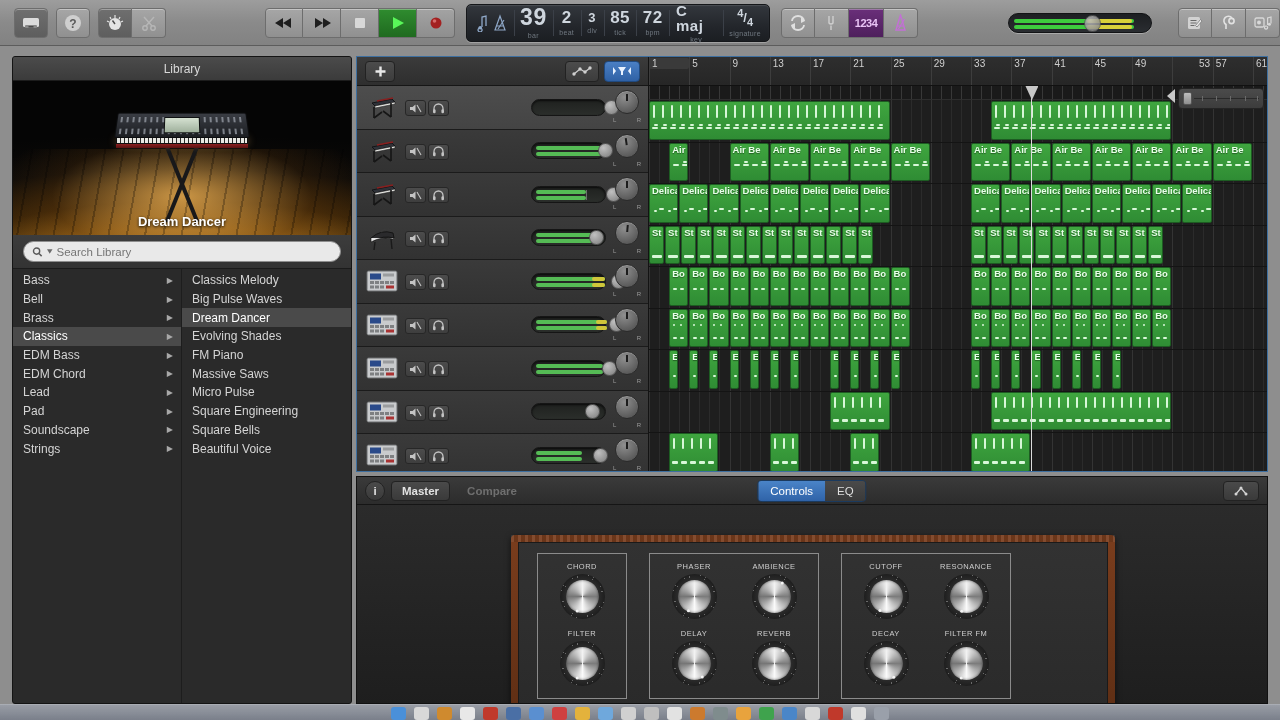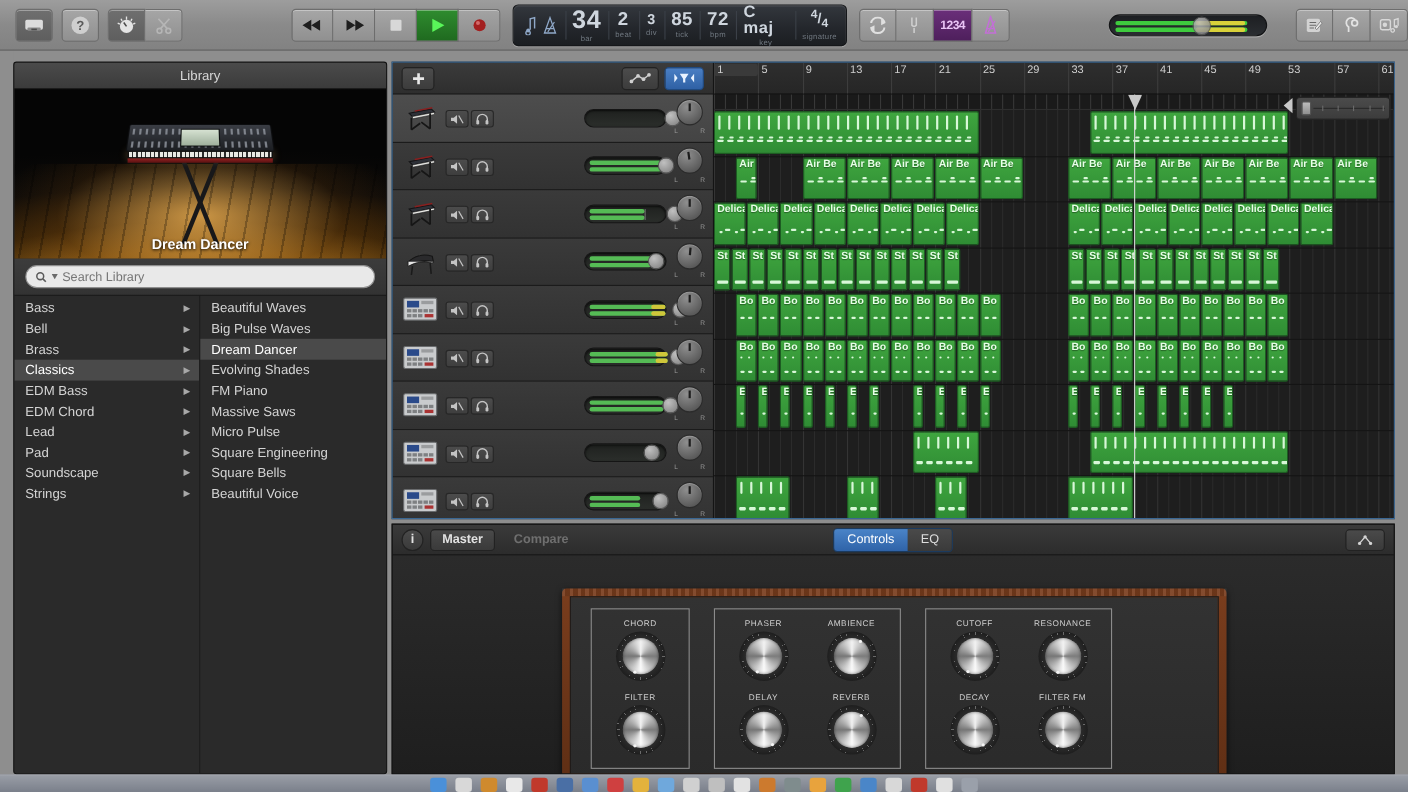--- a/index.html
+++ b/index.html
@@ -445,21 +445,21 @@
     <div class="lcd" style="margin-left:11px;">
       <div class="lcd-cell" style="padding:0 8px 0 9px">
         <svg width="30" height="18" viewBox="0 0 30 18">
             <path d="M3 14 a2 2 0 1 0 0.1 0 M5 13 L5 3 L9 2 L9 12" stroke="#8fa8c8" stroke-width="1.3" fill="none"></path>
             <circle cx="3.2" cy="13.8" r="1.8" fill="#8fa8c8"></circle>
             <path d="M18 16 L23 2 L28 16 Z M19 12 L27 12" stroke="#8fa8c8" stroke-width="1.2" fill="none"></path>
             <path d="M21 15 L27 6" stroke="#8fa8c8" stroke-width="1.1"></path>
           </svg>
       </div>
       <div class="lcd-cell">
-        <span class="lcd-val v-lg">34</span>
+        <span class="lcd-val v-lg">39</span>
         <span class="lcd-lab">bar</span>
       </div>
       <div class="lcd-cell">
         <span class="lcd-val v-md">2</span>
         <span class="lcd-lab">beat</span>
       </div>
       <div class="lcd-cell">
         <span class="lcd-val v-sm">3</span>
         <span class="lcd-lab">div</span>
       </div>
@@ -611,21 +611,21 @@
             <span>Soundscape</span>
             <span class="tri">▶</span>
           </div>
           <div class="lib-row">
             <span>Strings</span>
             <span class="tri">▶</span>
           </div>
         </div>
       <div class="lib-col" id="patch-col">
           <div class="lib-row">
-            <span>Beautiful Waves</span>
+            <span>Classics Melody</span>
           </div>
           <div class="lib-row">
             <span>Big Pulse Waves</span>
           </div>
           <div class="lib-row sel">
             <span>Dream Dancer</span>
           </div>
           <div class="lib-row">
             <span>Evolving Shades</span>
           </div>
@@ -1138,21 +1138,21 @@
           <div class="bn" style="left: 322.081px;">33</div>
           <div class="bl" style="left: 362.341px;"></div>
           <div class="bn" style="left: 362.341px;">37</div>
           <div class="bl" style="left: 402.602px;"></div>
           <div class="bn" style="left: 402.602px;">41</div>
           <div class="bl" style="left: 442.862px;"></div>
           <div class="bn" style="left: 442.862px;">45</div>
           <div class="bl" style="left: 483.122px;"></div>
           <div class="bn" style="left: 483.122px;">49</div>
           <div class="bl" style="left: 523.382px;"></div>
-          <div class="bn" style="left: 519px;">53</div>
+          <div class="bn" style="left: 547px;">53</div>
           <div class="bl" style="left: 563.642px;"></div>
           <div class="bn" style="left: 563.642px;">57</div>
           <div class="bl" style="left: 603.902px;"></div>
           <div class="bn" style="left: 603.902px;">61</div>
         </div>
       <div class="subruler" id="subruler">
           <div class="t" style="left: 0px;"></div>
           <div class="t" style="left: 10.065px;"></div>
           <div class="t" style="left: 20.1301px;"></div>
           <div class="t" style="left: 30.1951px;"></div>

